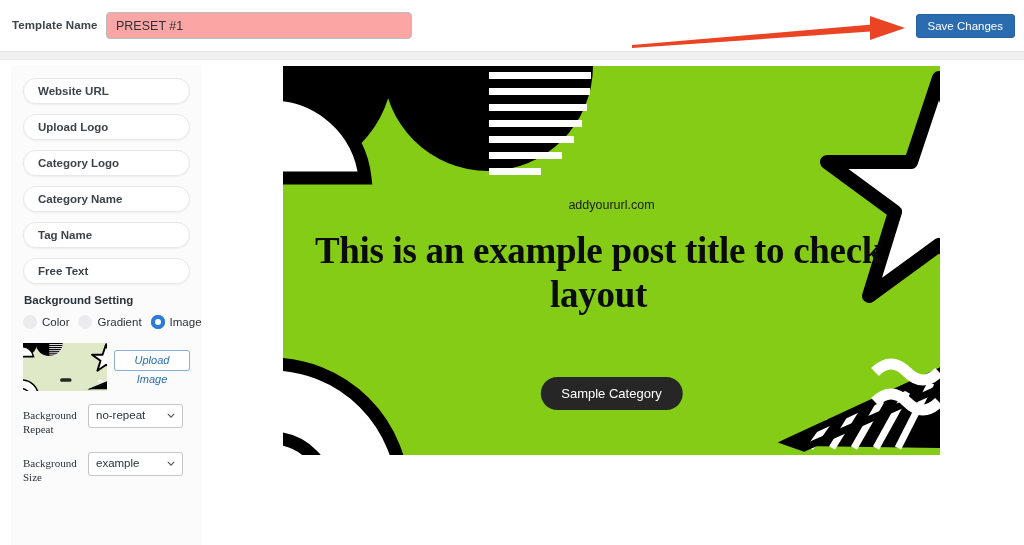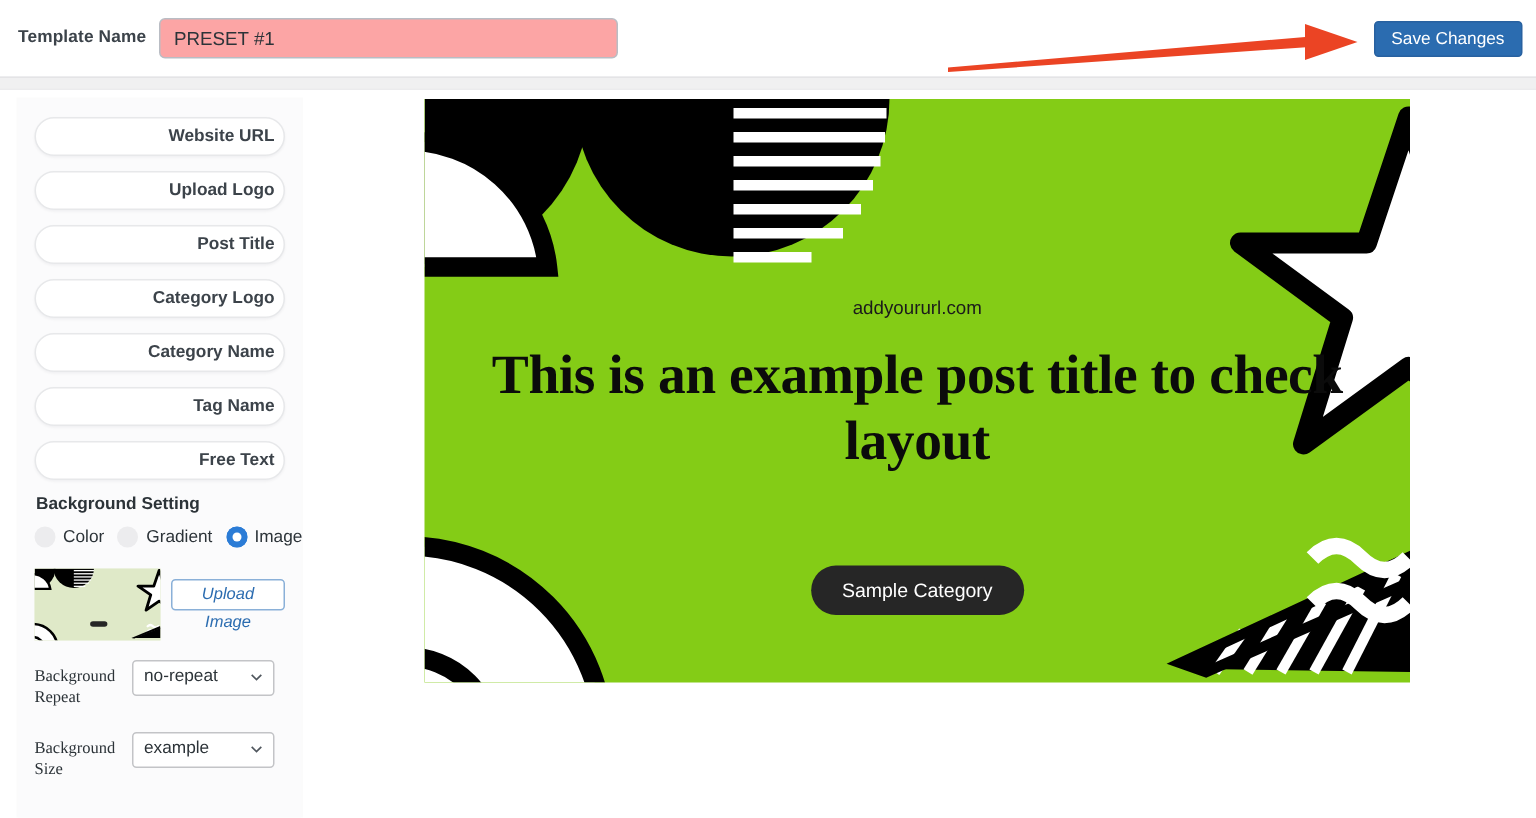--- a/index.html
+++ b/index.html
@@ -104,21 +104,21 @@
     box-sizing: border-box;
     height: 26px;
     margin-bottom: 10px;
     background: #ffffff;
     border: 1px solid #e7e8ea;
     border-radius: 14px;
     color: #3c434a;
     font-family: "Liberation Sans", sans-serif;
     font-size: 11.5px;
     font-weight: bold;
-    text-align: right;
+    text-align: left;
     padding-left: 14px;
     cursor: pointer;
     box-shadow: 0 1px 2px rgba(16,24,40,0.05);
   }
   .section-title {
     margin: 4px 0 9px 1px;
     font-size: 11.5px;
     font-weight: bold;
     color: #2c3338;
   }
@@ -247,21 +247,21 @@
     left: 0;
     top: 132px;
     width: 657px;
     text-align: center;
     font-family: "Liberation Sans", sans-serif;
     font-size: 12.5px;
     color: #1b1b1b;
   }
   .canvas-title {
     position: absolute;
-    left: 42px;
+    left: 29px;
     top: 163px;
     width: 573px;
     text-align: center;
     font-family: "Liberation Serif", serif;
     font-size: 37px;
     font-weight: bold;
     line-height: 44px;
     color: #0b0b0b;
     letter-spacing: -0.3px;
   }
@@ -294,21 +294,20 @@
       <polygon points="240,2 240,26 275,14" fill="#eb4424"></polygon>
     </svg>
   </div>
 </div>
 <div class="separator-band"></div>
 
 <div class="sidebar">
 
   <button class="pill-btn">Website URL</button>
   <button class="pill-btn">Upload Logo</button>
-  <button class="pill-btn">Post Title</button>
   <button class="pill-btn">Category Logo</button>
   <button class="pill-btn">Category Name</button>
   <button class="pill-btn">Tag Name</button>
   <button class="pill-btn">Free Text</button>
 
   <div class="section-title">Background Setting</div>
 
   <div class="radio-row">
     <label class="radio-item">
       <span class="radio-dot"></span>

